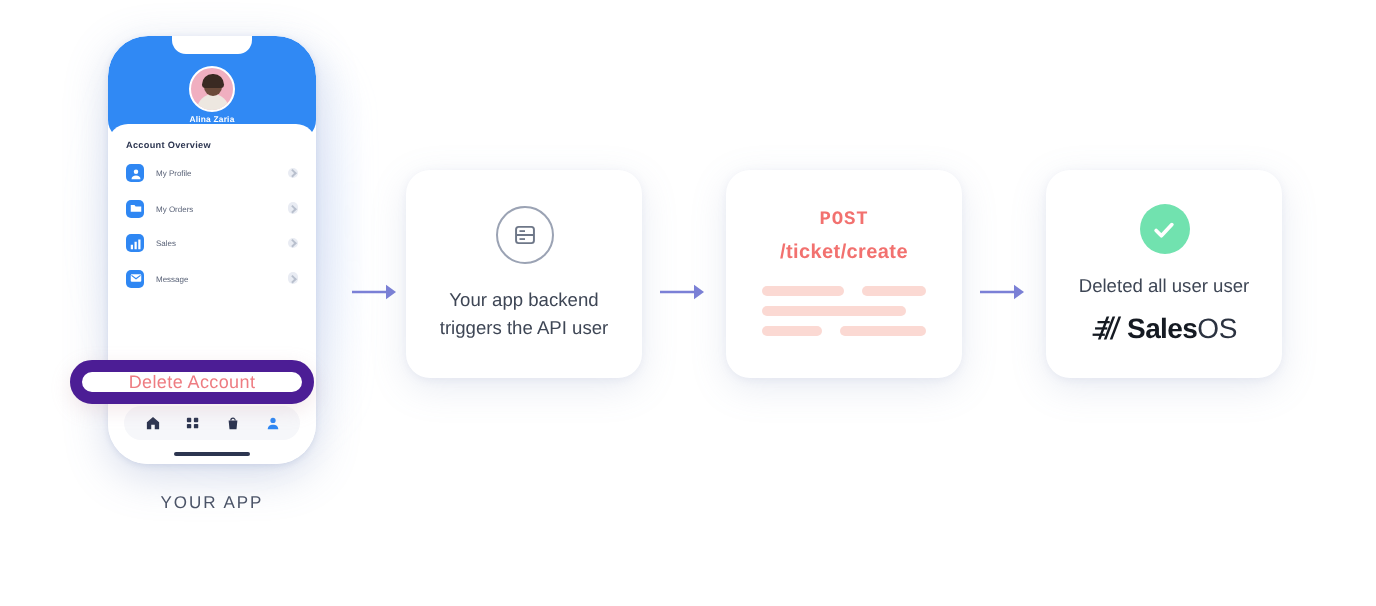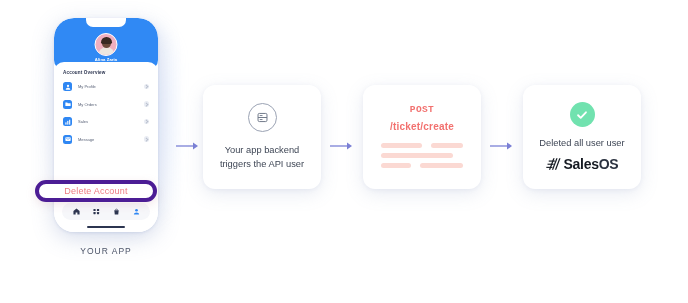--- a/index.html
+++ b/index.html
@@ -111,21 +111,21 @@
     width:1.6px;height:1.6px;
     border-top:.7px solid #B9C0CE;border-right:.7px solid #B9C0CE;
     transform:rotate(45deg);
   }
 
   .delete-btn{
     position:absolute;left:-9px;top:162px;
     width:122px;height:22px;
     border-radius:14px;
     background:#ffffff;
-    border:4px solid #4c1d95;
+    border:6px solid #4c1d95;
     box-shadow:0 3px 10px rgba(200,150,160,.22);
     display:flex;align-items:center;justify-content:center;
     color:#EE7C82;font-size:9px;letter-spacing:.2px;
     box-sizing:border-box;
     z-index:5;
   }
 
   .tabbar{
     position:absolute;left:8px;right:8px;bottom:12px;
     height:17px;
@@ -204,21 +204,21 @@
     margin-bottom:11px;
   }
   .done-text{
     font-size:9.3px;color:#3E4655;text-align:center;margin-bottom:8px;
   }
   .logo{
     display:flex;align-items:center;justify-content:center;
   }
   .logo-mark{margin-right:2px;display:block;}
   .logo-mine{font-size:14px;font-weight:bold;color:#151A22;letter-spacing:-.3px;}
-  .logo-os{font-size:14px;font-weight:bold;color:#2B3240;letter-spacing:-.2px;}
+  .logo-os{font-size:14px;font-weight:normal;color:#2B3240;letter-spacing:-.2px;}
 </style>
 </head>
 <body>
 
 <div class="stage">
 
   <div class="phone-col">
     <div class="phone-glow"></div>
 
     <div class="phone">

